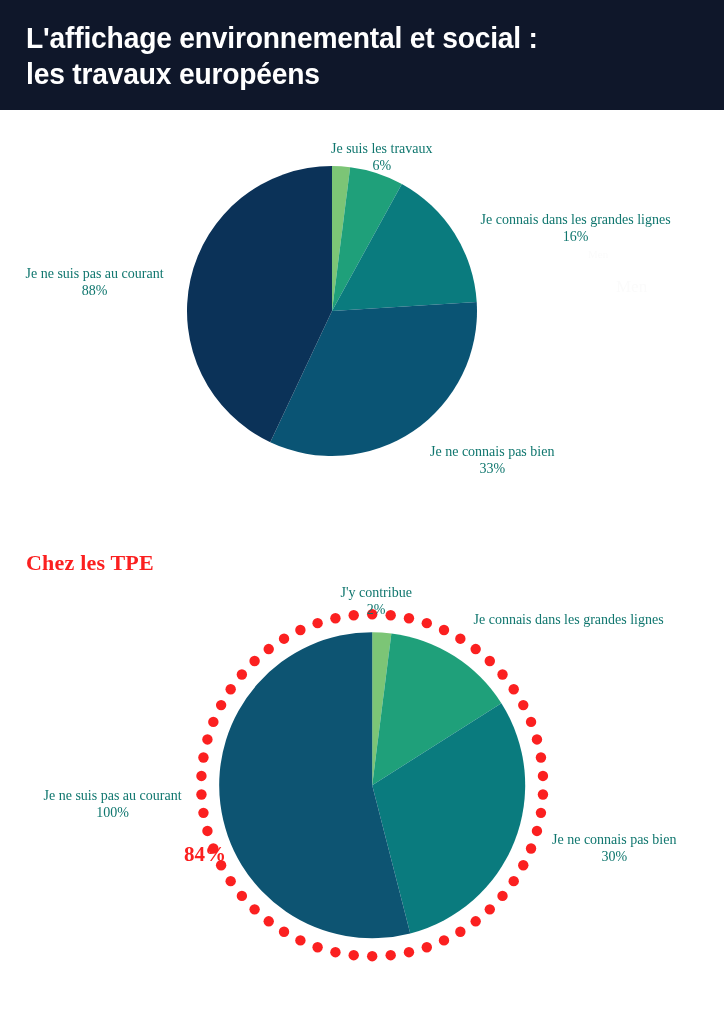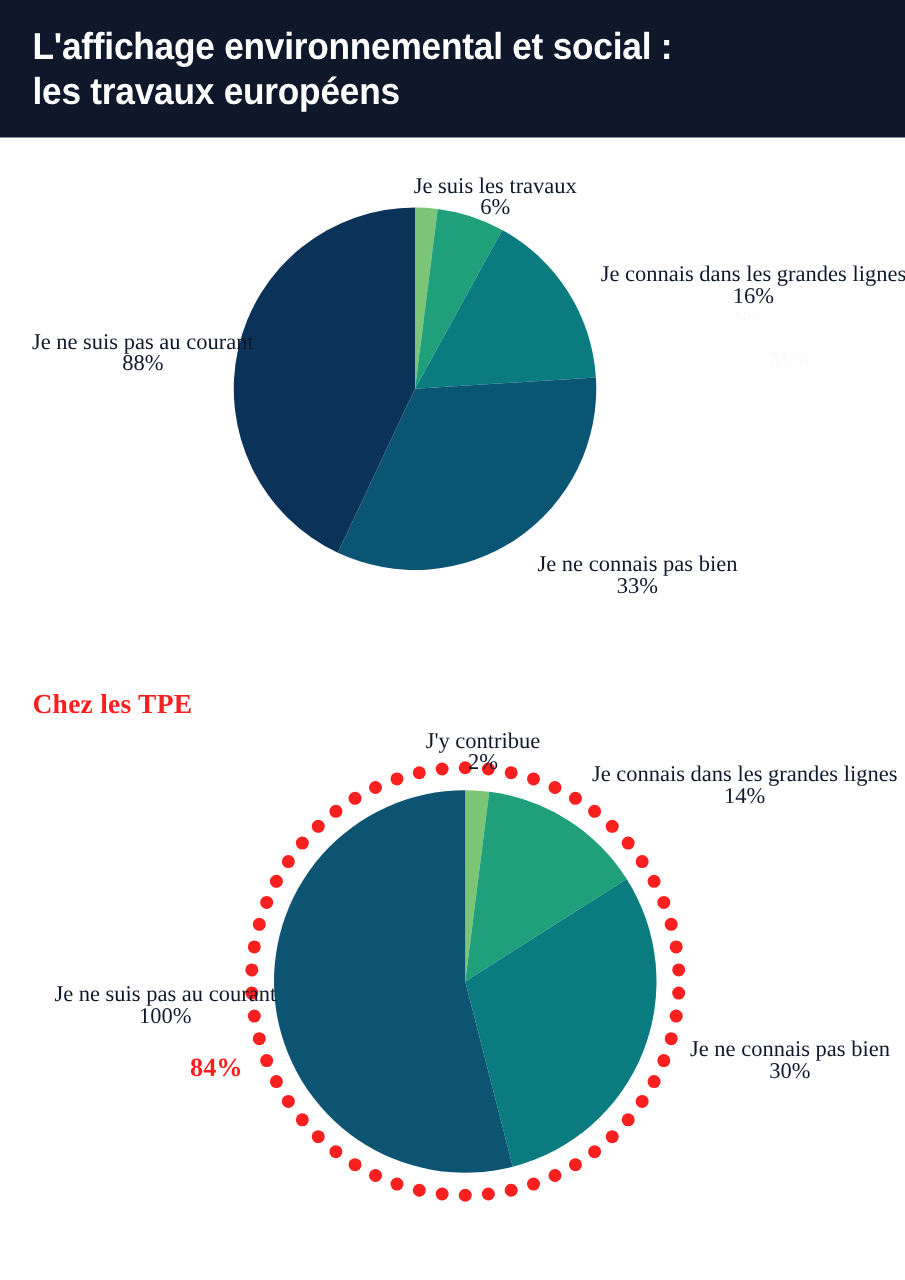--- a/index.html
+++ b/index.html
@@ -49,23 +49,23 @@
     position: absolute;
   }
   .pie-svg {
     display: block;
   }
 
   
   .pie-label {
     position: absolute;
     font-family: "Liberation Serif", "DejaVu Serif", serif;
-    font-size: 18px;
+    font-size: 14px;
     line-height: 17px;
-    color: #0f172a;
+    color: #0f766e;
     text-align: center;
     white-space: nowrap;
   }
   .pie-label .lbl-name { display: block; }
   .pie-label .lbl-val  { display: block; }
 
   
   .section-heading {
     position: absolute;
     font-family: "Liberation Serif", "DejaVu Serif", serif;
@@ -75,20 +75,21 @@
     letter-spacing: 0.2px;
   }
 
   
   .highlight-value {
     position: absolute;
     font-family: "Liberation Serif", "DejaVu Serif", serif;
     font-weight: 700;
     font-size: 21px;
     color: #fb2020;
+    margin-left: 32px;
   }
 
   
   .watermark {
     position: absolute;
     font-family: "Liberation Serif", "DejaVu Serif", serif;
     color: #fbfbfb;
     white-space: nowrap;
     user-select: none;
   }
@@ -209,21 +210,20 @@
         <circle cx="161.71" cy="10.20" r="5.2" fill="#fb2020"></circle>
       </svg>
     </div>
   <div id="chart-tpe-labels">
       <div class="pie-label" style="left: 340.5px; top: 584px;">
         <span class="lbl-name">J'y contribue</span>
         <span class="lbl-val">2%</span>
       </div>
       <div class="pie-label" style="left: 473.5px; top: 611px;">
         <span class="lbl-name">Je connais dans les grandes lignes</span>
-        <span class="lbl-val">14%</span>
       </div>
       <div class="pie-label" style="left: 552px; top: 831px;">
         <span class="lbl-name">Je ne connais pas bien</span>
         <span class="lbl-val">30%</span>
       </div>
       <div class="pie-label" style="left: 43.5px; top: 787px;">
         <span class="lbl-name">Je ne suis pas au courant</span>
         <span class="lbl-val">100%</span>
       </div>
     </div>

